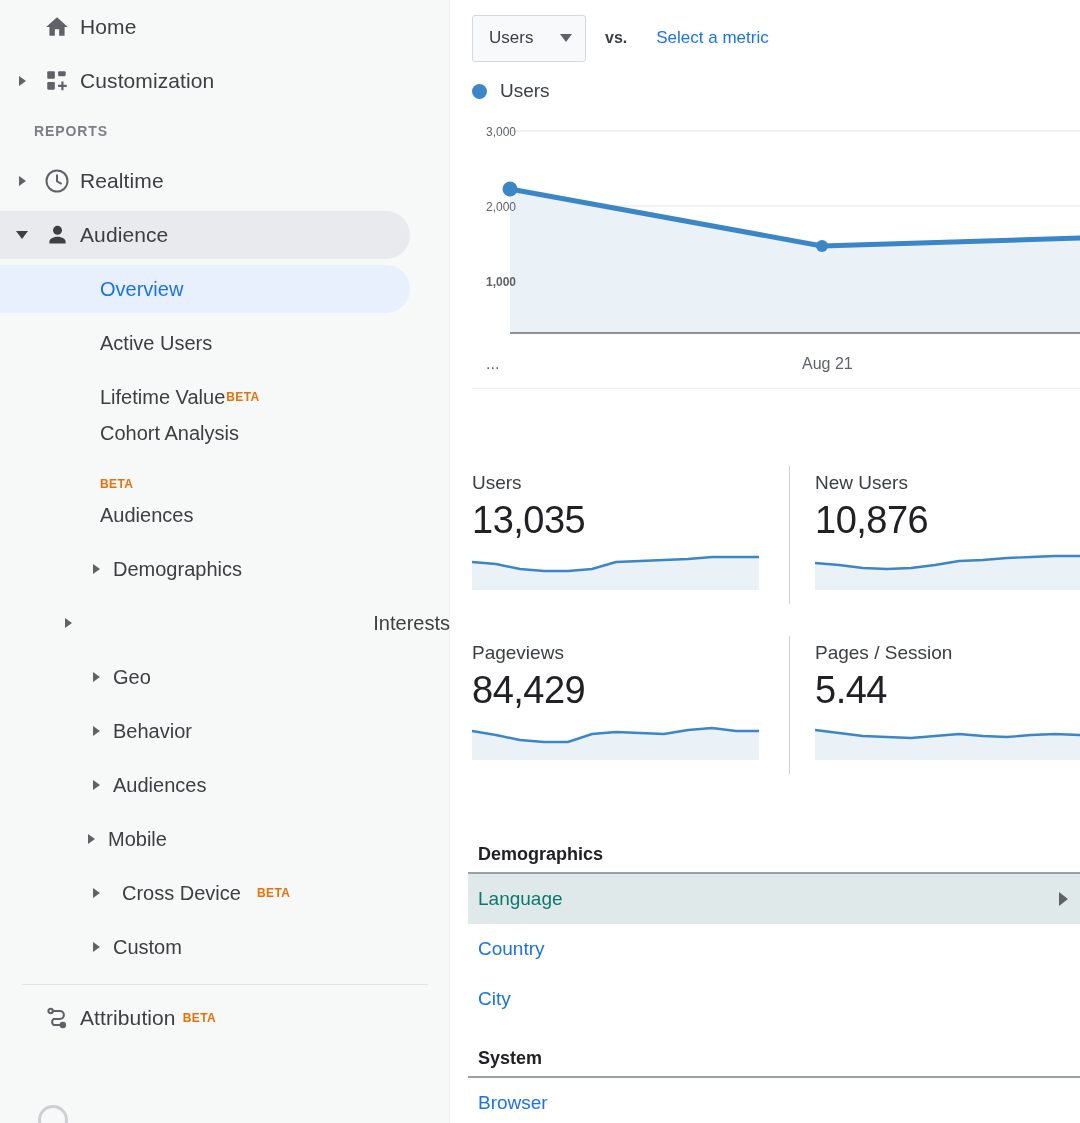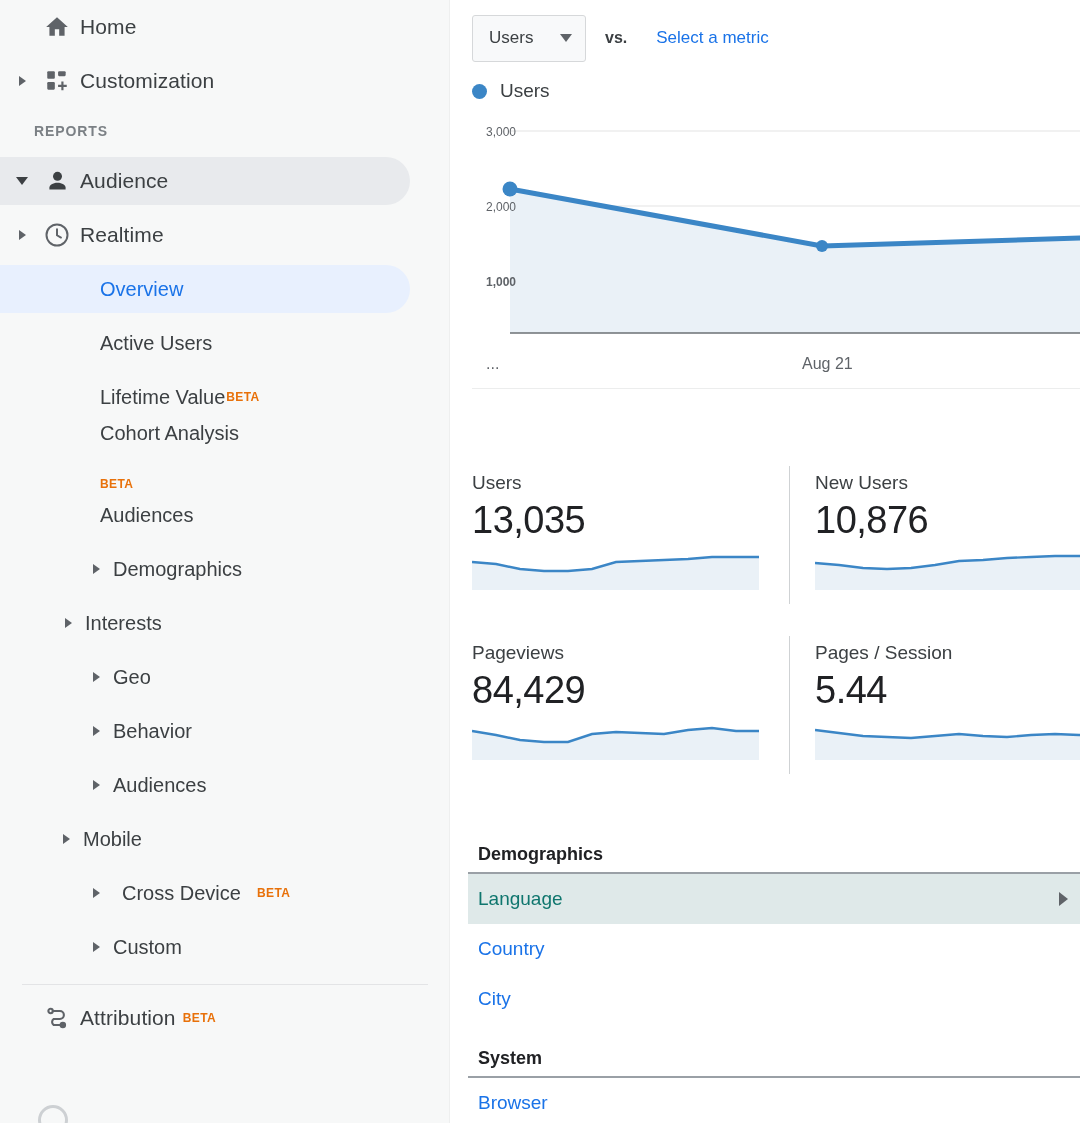--- a/index.html
+++ b/index.html
@@ -290,46 +290,46 @@
           <rect x="3" y="13" width="7" height="7" rx="1"></rect>
           <path d="M18 12.5h-2v3h-3v2h3v3h2v-3h3v-2h-3z"></path>
         </svg>
       </span>
       <span class="nlabel">Customization</span>
     </div>
 
     <div class="section-label">REPORTS</div>
 
     <div class="nav-row">
+      <span class="arrow">
+          <span class="tri-right"></span>
+        </span>
+      <span class="nicon">
+        <svg width="28" height="28" viewBox="0 0 24 24" fill="none" stroke="#5f6368" stroke-width="1.7">
+          <circle cx="12" cy="12" r="9"></circle>
+            <path d="M12 7v5.2l3.4 2" stroke-linecap="round"></path>
+        </svg>
+      </span>
+      <span class="nlabel">Realtime</span>
+    </div>
+
+    <div class="nav-row">
       <span class="pill gray"></span>
       <span class="arrow">
           <span class="tri-down"></span>
         </span>
       <span class="nicon">
         <svg width="27" height="27" viewBox="0 0 24 24" fill="#3c4043">
           <circle cx="12" cy="7.4" r="4"></circle>
           <path d="M12 13c-4.2 0-7.2 2.1-7.2 4.3V19h14.4v-1.7C19.2 15.1 16.2 13 12 13z"></path>
         </svg>
       </span>
       <span class="nlabel">Audience</span>
     </div>
 
-    <div class="nav-row">
-      <span class="arrow">
-          <span class="tri-right"></span>
-        </span>
-      <span class="nicon">
-        <svg width="28" height="28" viewBox="0 0 24 24" fill="none" stroke="#5f6368" stroke-width="1.7">
-          <circle cx="12" cy="12" r="9"></circle>
-            <path d="M12 7v5.2l3.4 2" stroke-linecap="round"></path>
-        </svg>
-      </span>
-      <span class="nlabel">Realtime</span>
-    </div>
-
     <div class="sub-row active">
       <span class="pill blue"></span>
       <span class="slabel">Overview</span>
     </div>
 
     <div class="sub-row">
       <span class="slabel">Active Users</span>
     </div>
 
     <div class="sub-row">
@@ -346,41 +346,41 @@
 
     <div class="sub-row">
       <span class="slabel">Audiences</span>
     </div>
 
     <div class="sub-row" style="padding-left:93px;">
       <span class="sarrow"></span>
       <span class="slabel">Demographics</span>
     </div>
 
-    <div class="sub-row" style="padding-left:65px;">
+    <div class="sub-row" style="padding-left:65px;justify-content:space-between;">
       <span class="sarrow"></span>
       <span class="slabel">Interests</span>
     </div>
 
     <div class="sub-row" style="padding-left:93px;">
       <span class="sarrow"></span>
       <span class="slabel">Geo</span>
     </div>
 
     <div class="sub-row" style="padding-left:93px;align-items:center;">
       <span class="sarrow"></span>
       <span class="slabel">Behavior</span>
     </div>
 
     <div class="sub-row" style="padding-left:93px;">
       <span class="sarrow"></span>
       <span class="slabel">Audiences</span>
     </div>
 
-    <div class="sub-row" style="padding-left:63px;">
+    <div class="sub-row" style="padding-left:88px;">
       <span class="sarrow"></span>
       <span class="slabel">Mobile</span>
     </div>
 
     <div class="sub-row" style="padding-left:93px;gap:9px;">
       <span class="sarrow"></span>
       <span class="slabel">Cross Device</span>
       <span class="beta spaced">BETA</span>
     </div>
 

